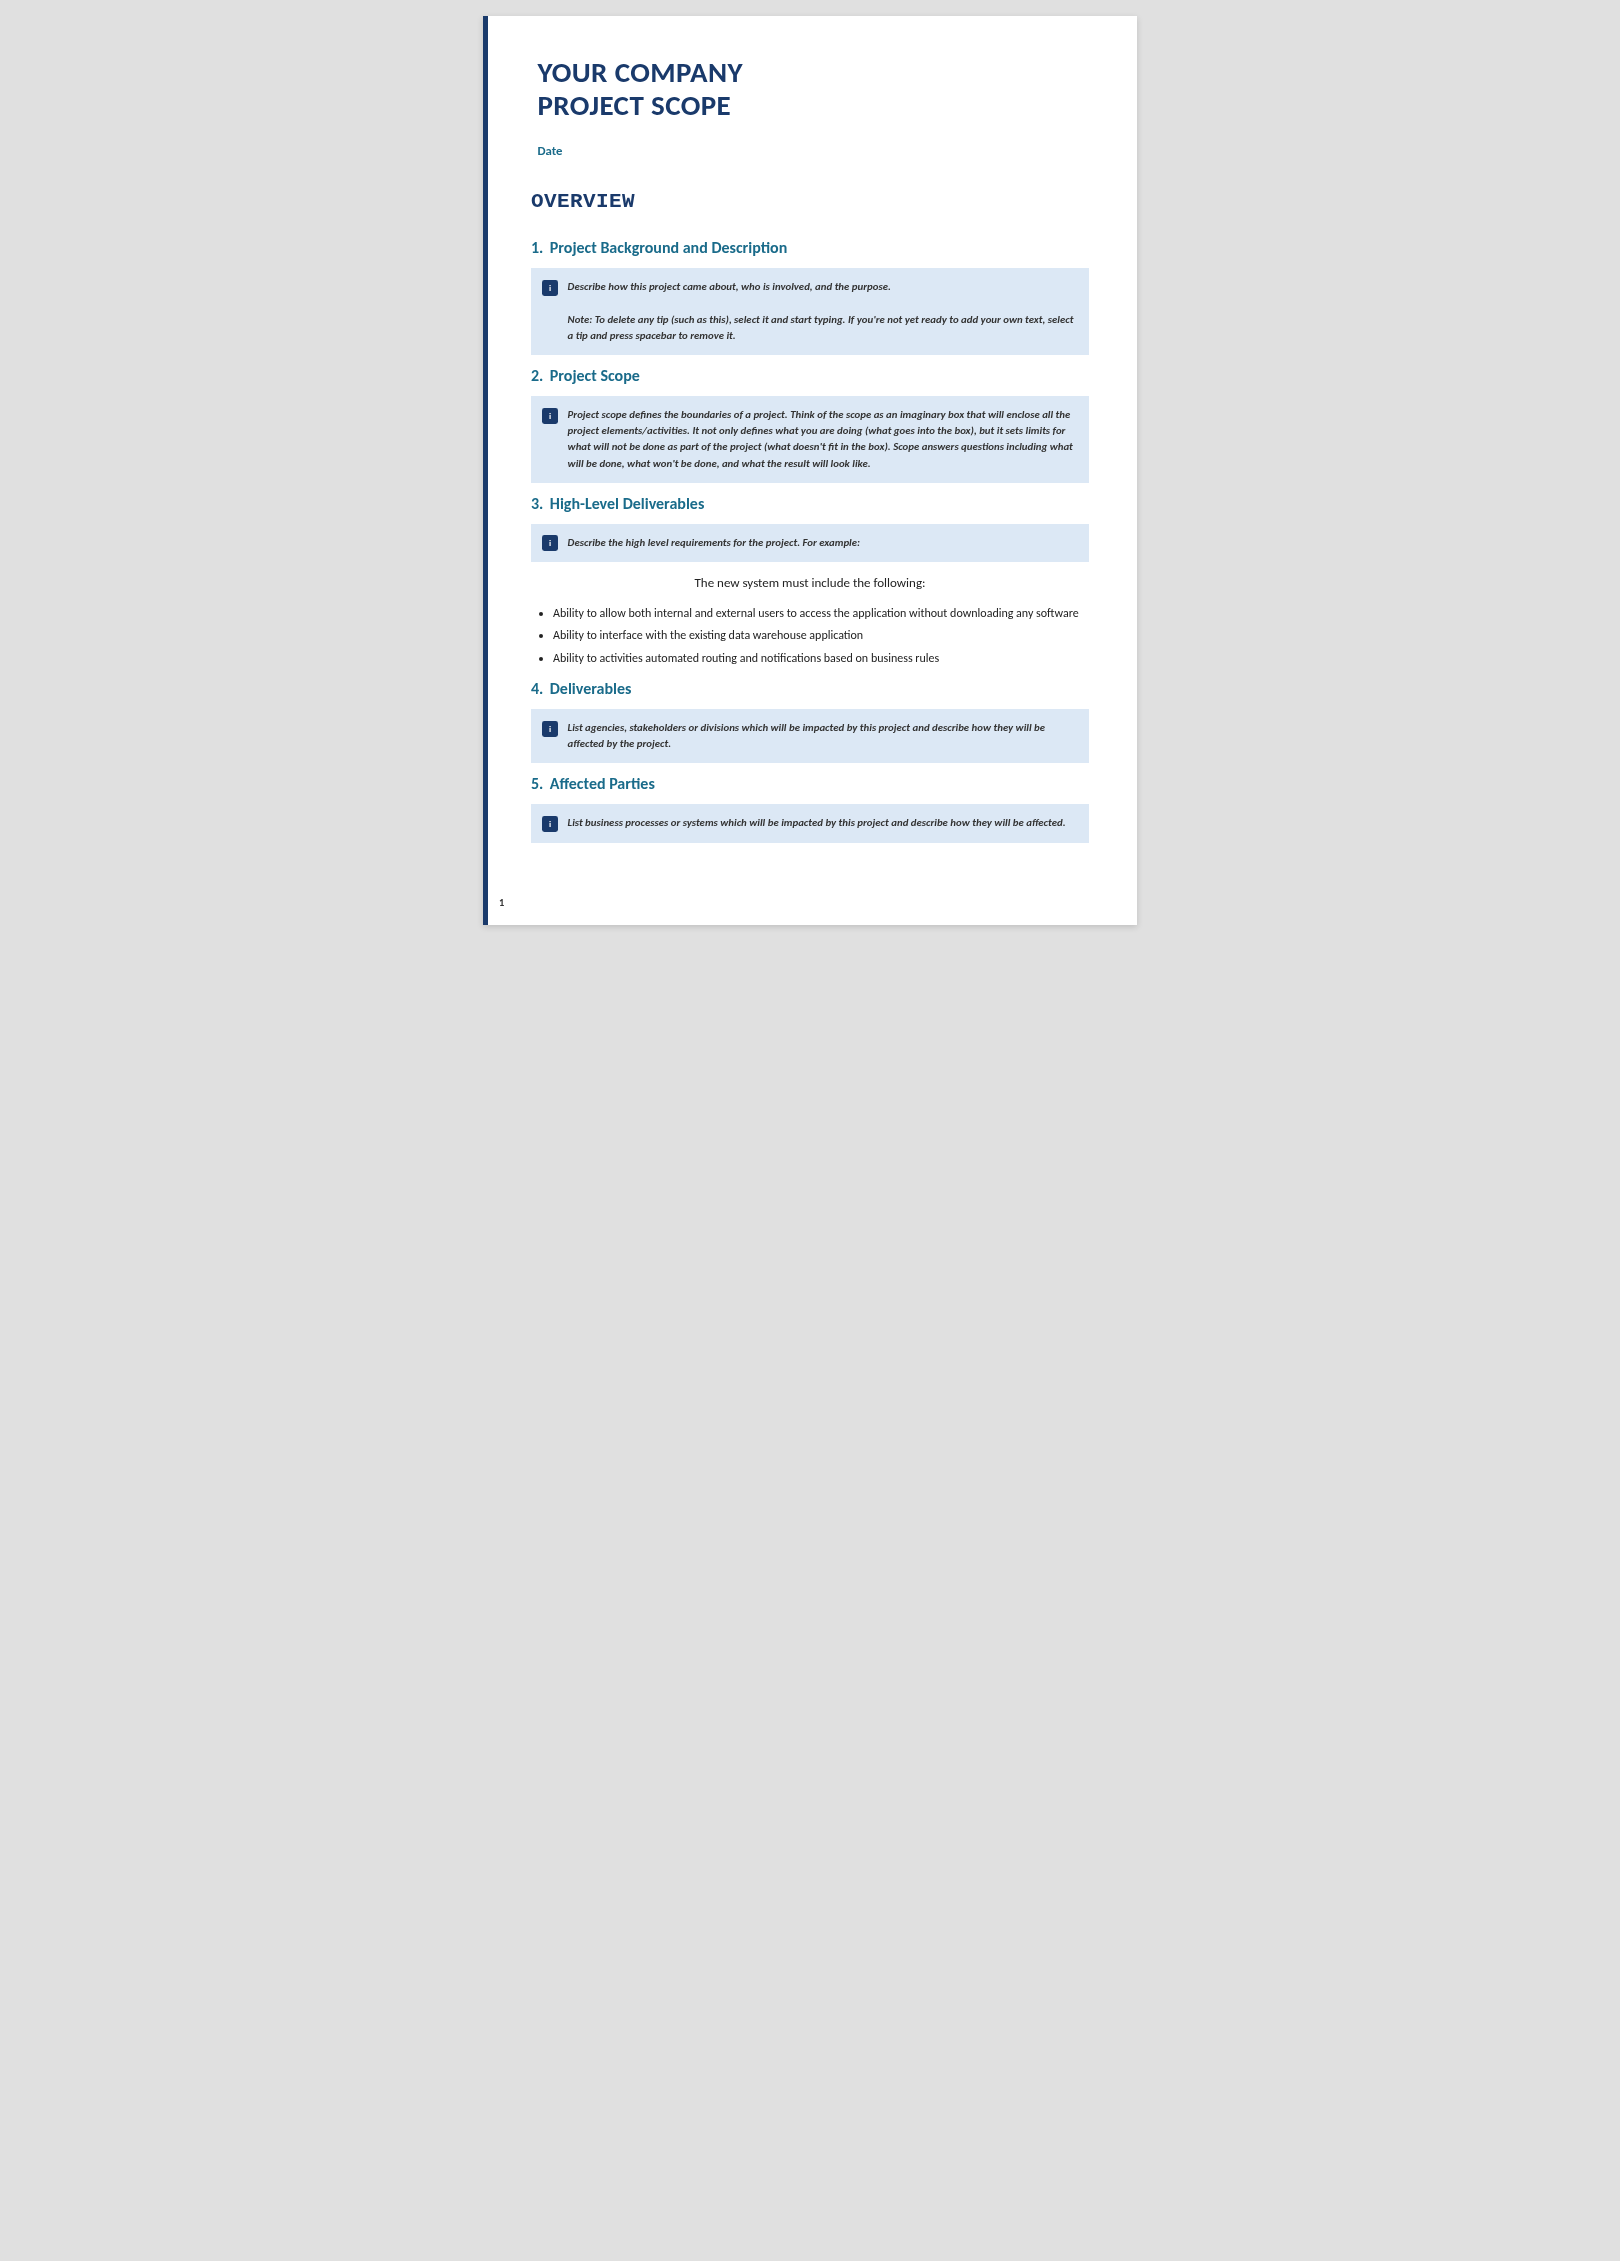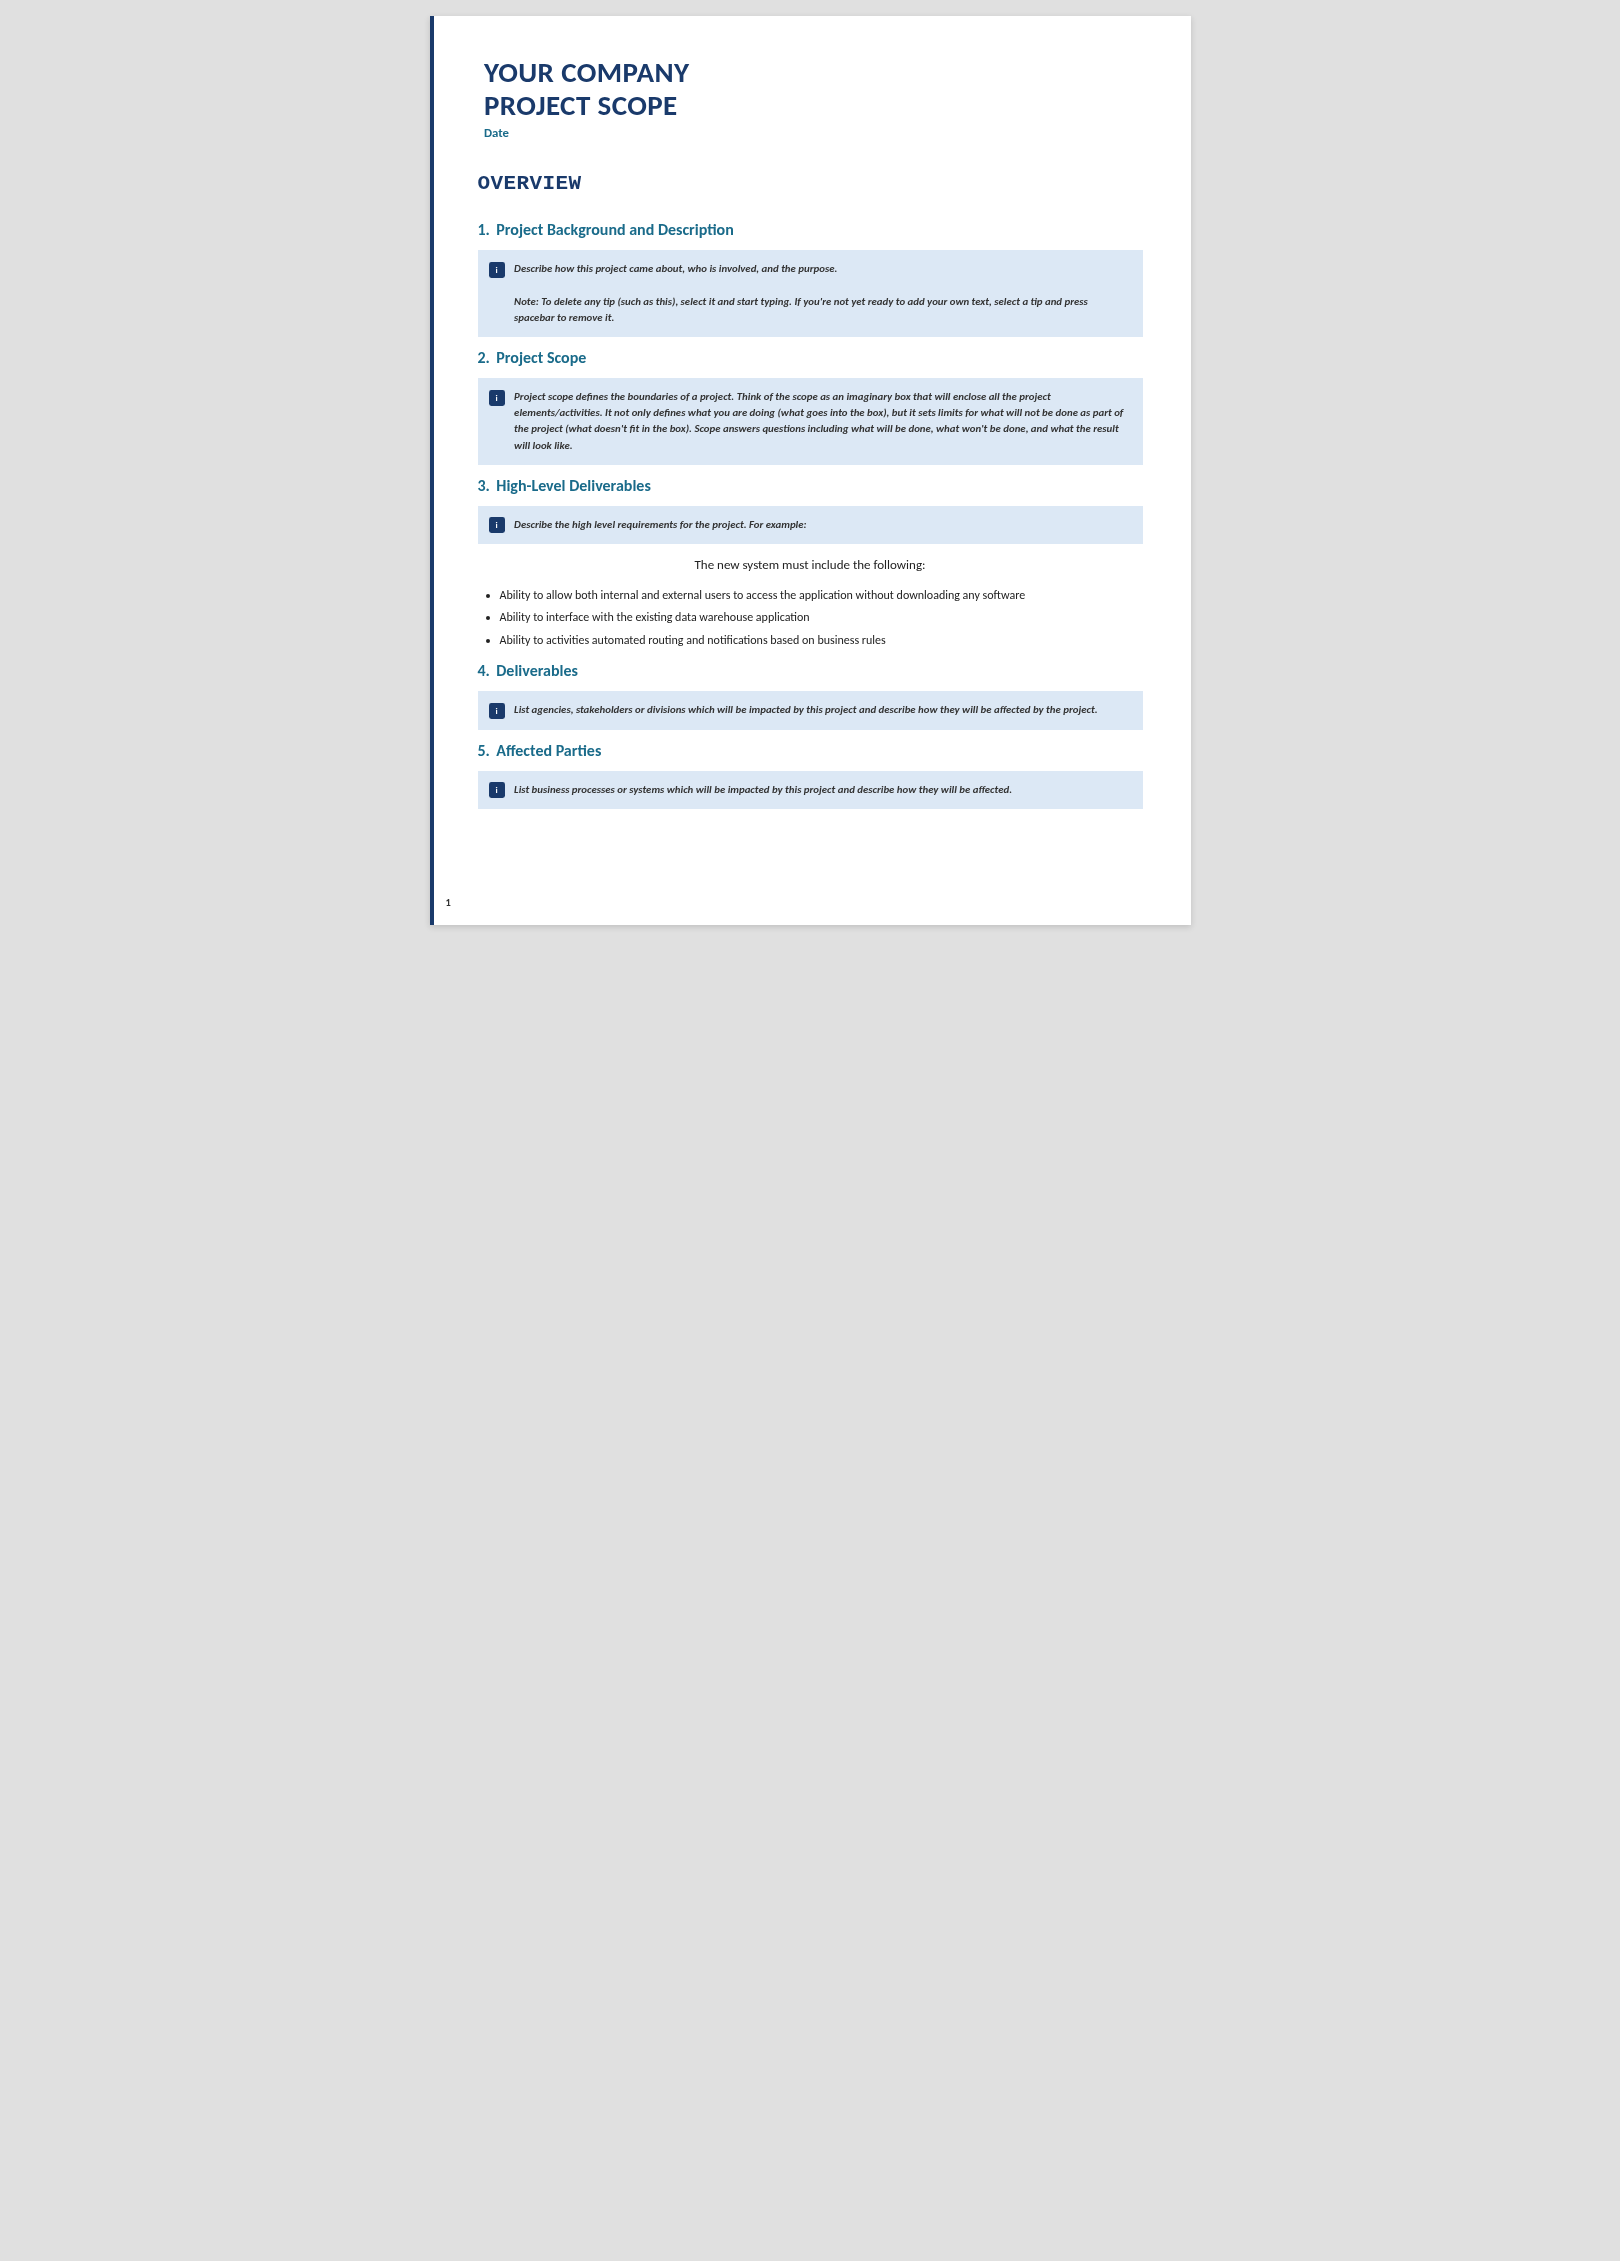--- a/index.html
+++ b/index.html
@@ -11,21 +11,21 @@
     body {
       background: #e0e0e0;
       font-family: 'Calibri', 'Arial', sans-serif;
       display: flex;
       justify-content: center;
       padding: 16px;
     }
 
     .page {
       background: #ffffff;
-      width: 761px;
+      width: 654px;
       min-height: 909px;
       padding: 40px 48px 48px 48px;
       position: relative;
       box-shadow: 0 1.6px 6.4px rgba(0,0,0,0.15);
     }
 
     .left-border {
       position: absolute;
       left: 0;
       top: 0;
@@ -45,21 +45,21 @@
       color: #1a3a6b;
       line-height: 1.15;
       text-transform: uppercase;
       letter-spacing: 0.4px;
     }
 
     .date-label {
       font-size: 12.8px;
       font-weight: 700;
       color: #1a6b8a;
-      margin-top: 2px;
+      margin-top: 20px;
     }
 
     .overview-section {
       margin-bottom: 25.5px;
     }
 
     .overview-heading {
       font-size: 21px;
       font-weight: 900;
       color: #1a3a6b;

